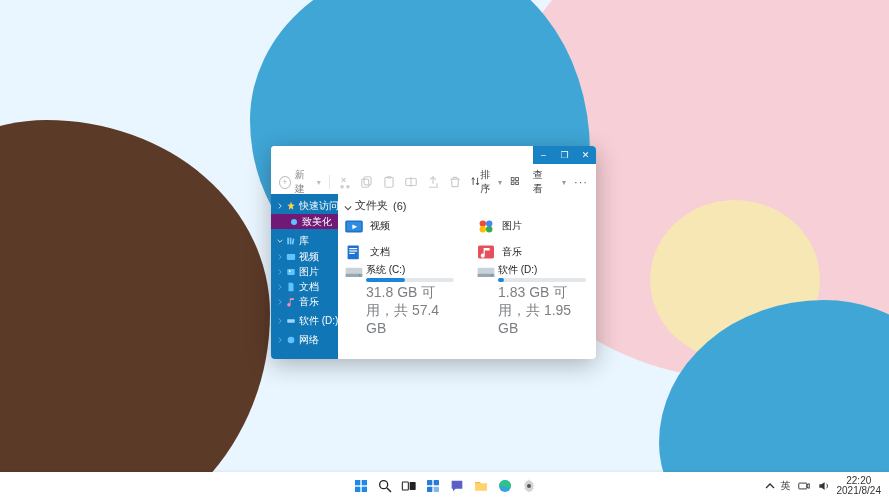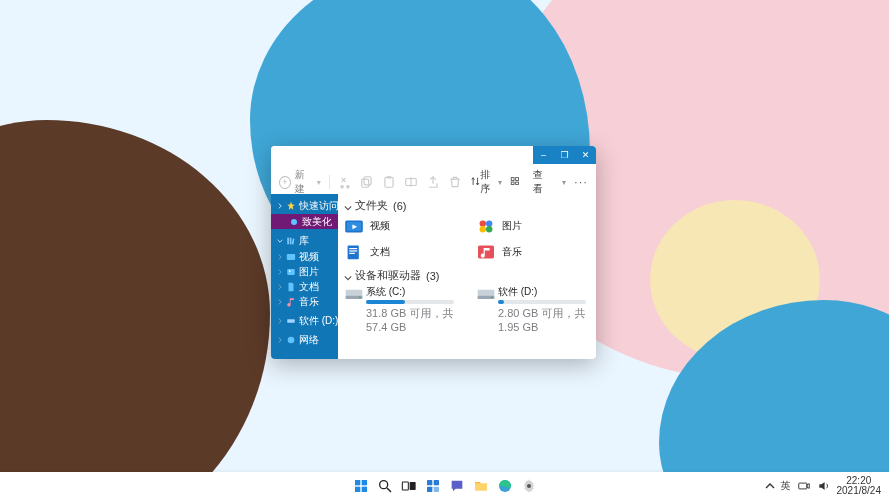--- a/index.html
+++ b/index.html
@@ -53,21 +53,21 @@
 .folder .flabel{font-size:10px;color:#222}
 
 .drives{display:grid;grid-template-columns:1fr 1fr;column-gap:18px;row-gap:6px;margin-top:2px}
 .drive{display:flex;gap:2px}
 .drive .dicon{width:20px;height:16px;display:flex;align-items:center;justify-content:center}
 .drive .dicon svg{width:20px;height:16px}
 .drive .dmeta{flex:1;min-width:0}
 .drive .dname{font-size:10px;color:#222;line-height:1.2}
 .bar{height:4px;background:#e3e7ea;border-radius:2px;margin:2px 0 2px 0;position:relative;width:88px}
 .bar .fill{position:absolute;left:0;top:0;bottom:0;border-radius:2px}
-.dsize{font-size:11px;color:#7b7f83}
+.dsize{font-size:14px;color:#7b7f83}
 
 
 .taskbar{position:absolute;left:0;right:0;bottom:0;height:28px;background:#fff;display:flex;align-items:center;box-shadow:0 -1px 3px rgba(0,0,0,.06)}
 .tb-center{position:absolute;left:50%;transform:translateX(-50%);display:flex;align-items:center;gap:6px}
 .tb-center .tbi{width:18px;height:18px;display:flex;align-items:center;justify-content:center;border-radius:3px}
 .tb-center .tbi svg{width:16px;height:16px}
 .systray{position:absolute;right:8px;top:0;bottom:0;display:flex;align-items:center;gap:6px;color:#333;font-size:10px}
 .systray .caret-up{width:10px;height:10px}
 .systray .ico{width:14px;height:14px}
 .systray .clk{text-align:center;line-height:1.05}
@@ -331,27 +331,20 @@
               <span class="ficon">
                 <svg viewBox="0 0 24 20">
                   <rect x="2" y="2" width="20" height="16" rx="2" fill="#e6505a"></rect>
                   <path fill="#fff" d="M9 5v7.3A2.5 2.5 0 1 0 10.5 15V8h6V5z"></path>
                 </svg>
               </span>
               <span class="flabel">音乐</span>
             </div>
           </div>
 
-        <div class="sect-hdr" style="margin-top:6px">
-          <span class="caret"><svg viewBox="0 0 10 10">
-                <path d="M1 3l4 4 4-4" fill="none" stroke="#555" stroke-width="1.4"></path>
-              </svg></span>
-          <span>设备和驱动器</span>
-          <span style="margin-left:2px">(3)</span>
-        </div>
         <div class="drives" id="drives-grid">
             <div class="drive">
               <span class="dicon">
                 <svg viewBox="0 0 24 18">
                   <rect x="2" y="4" width="20" height="11" rx="1" fill="#c9d2d9"></rect>
                   <rect x="2" y="11" width="20" height="4" rx="1" fill="#9aa7b2"></rect>
                   <circle cx="19" cy="13" r="1" fill="#3a6"></circle>
                 </svg>
               </span>
               <div class="dmeta">
@@ -368,21 +361,21 @@
                   <rect x="2" y="4" width="20" height="11" rx="1" fill="#c9d2d9"></rect>
                   <rect x="2" y="11" width="20" height="4" rx="1" fill="#9aa7b2"></rect>
                   <circle cx="19" cy="13" r="1" fill="#3a6"></circle>
                 </svg>
               </span>
               <div class="dmeta">
                 <div class="dname">软件 (D:)</div>
                 <div class="bar">
                   <div class="fill" style="width:7%;background:#1c86d6"></div>
                 </div>
-                <div class="dsize">2.80 GB 可用，共 1.95 GB</div>
+                <div class="dsize">1.83 GB 可用，共 1.95 GB</div>
               </div>
             </div>
           </div>
       </div>
     </div>
   </div>
 
   <div class="taskbar">
     <div class="tb-center">
       <div class="tbi">

